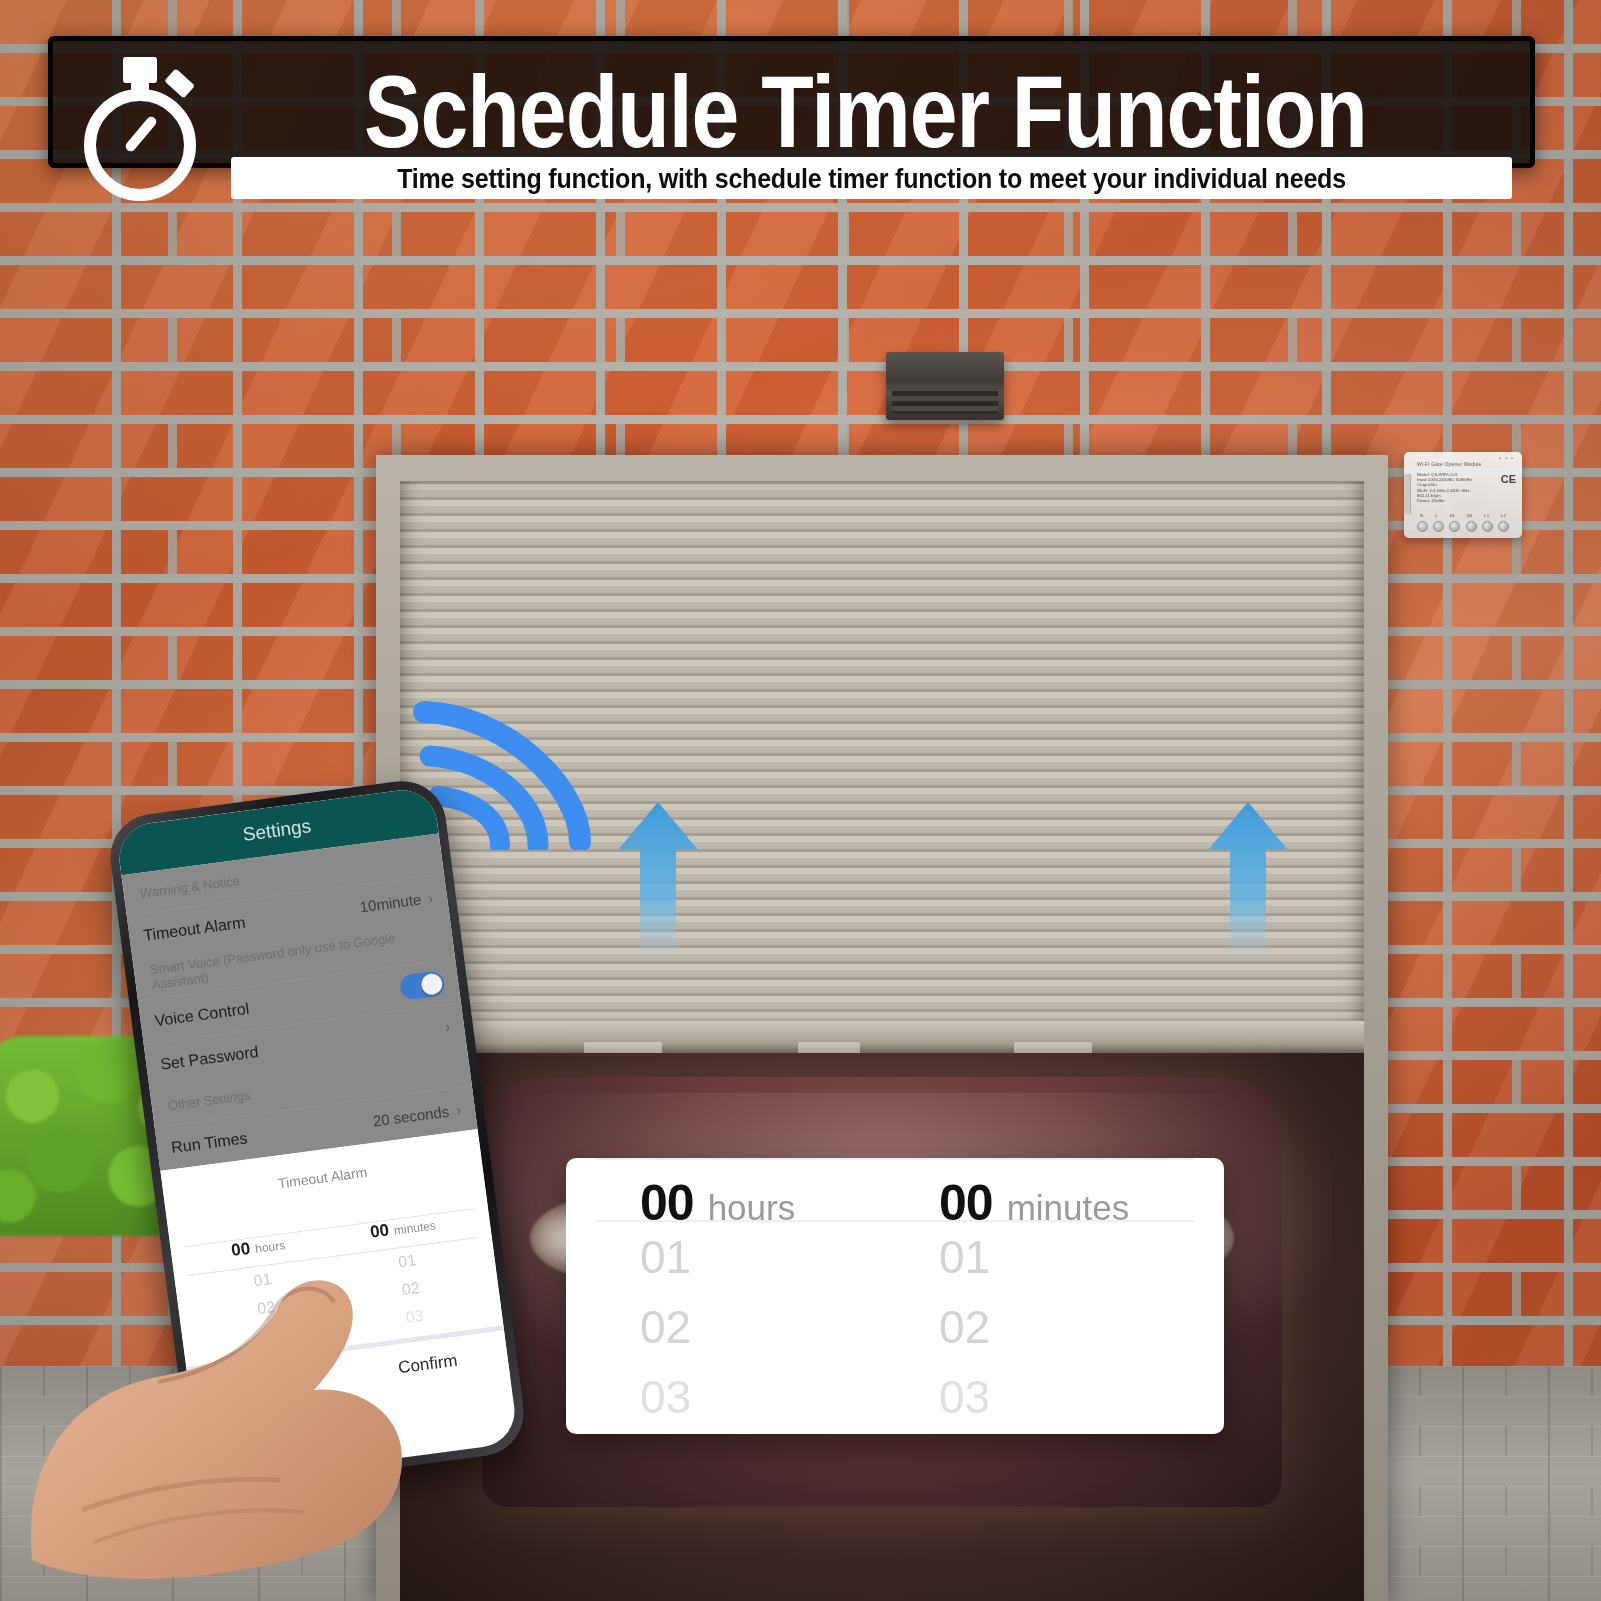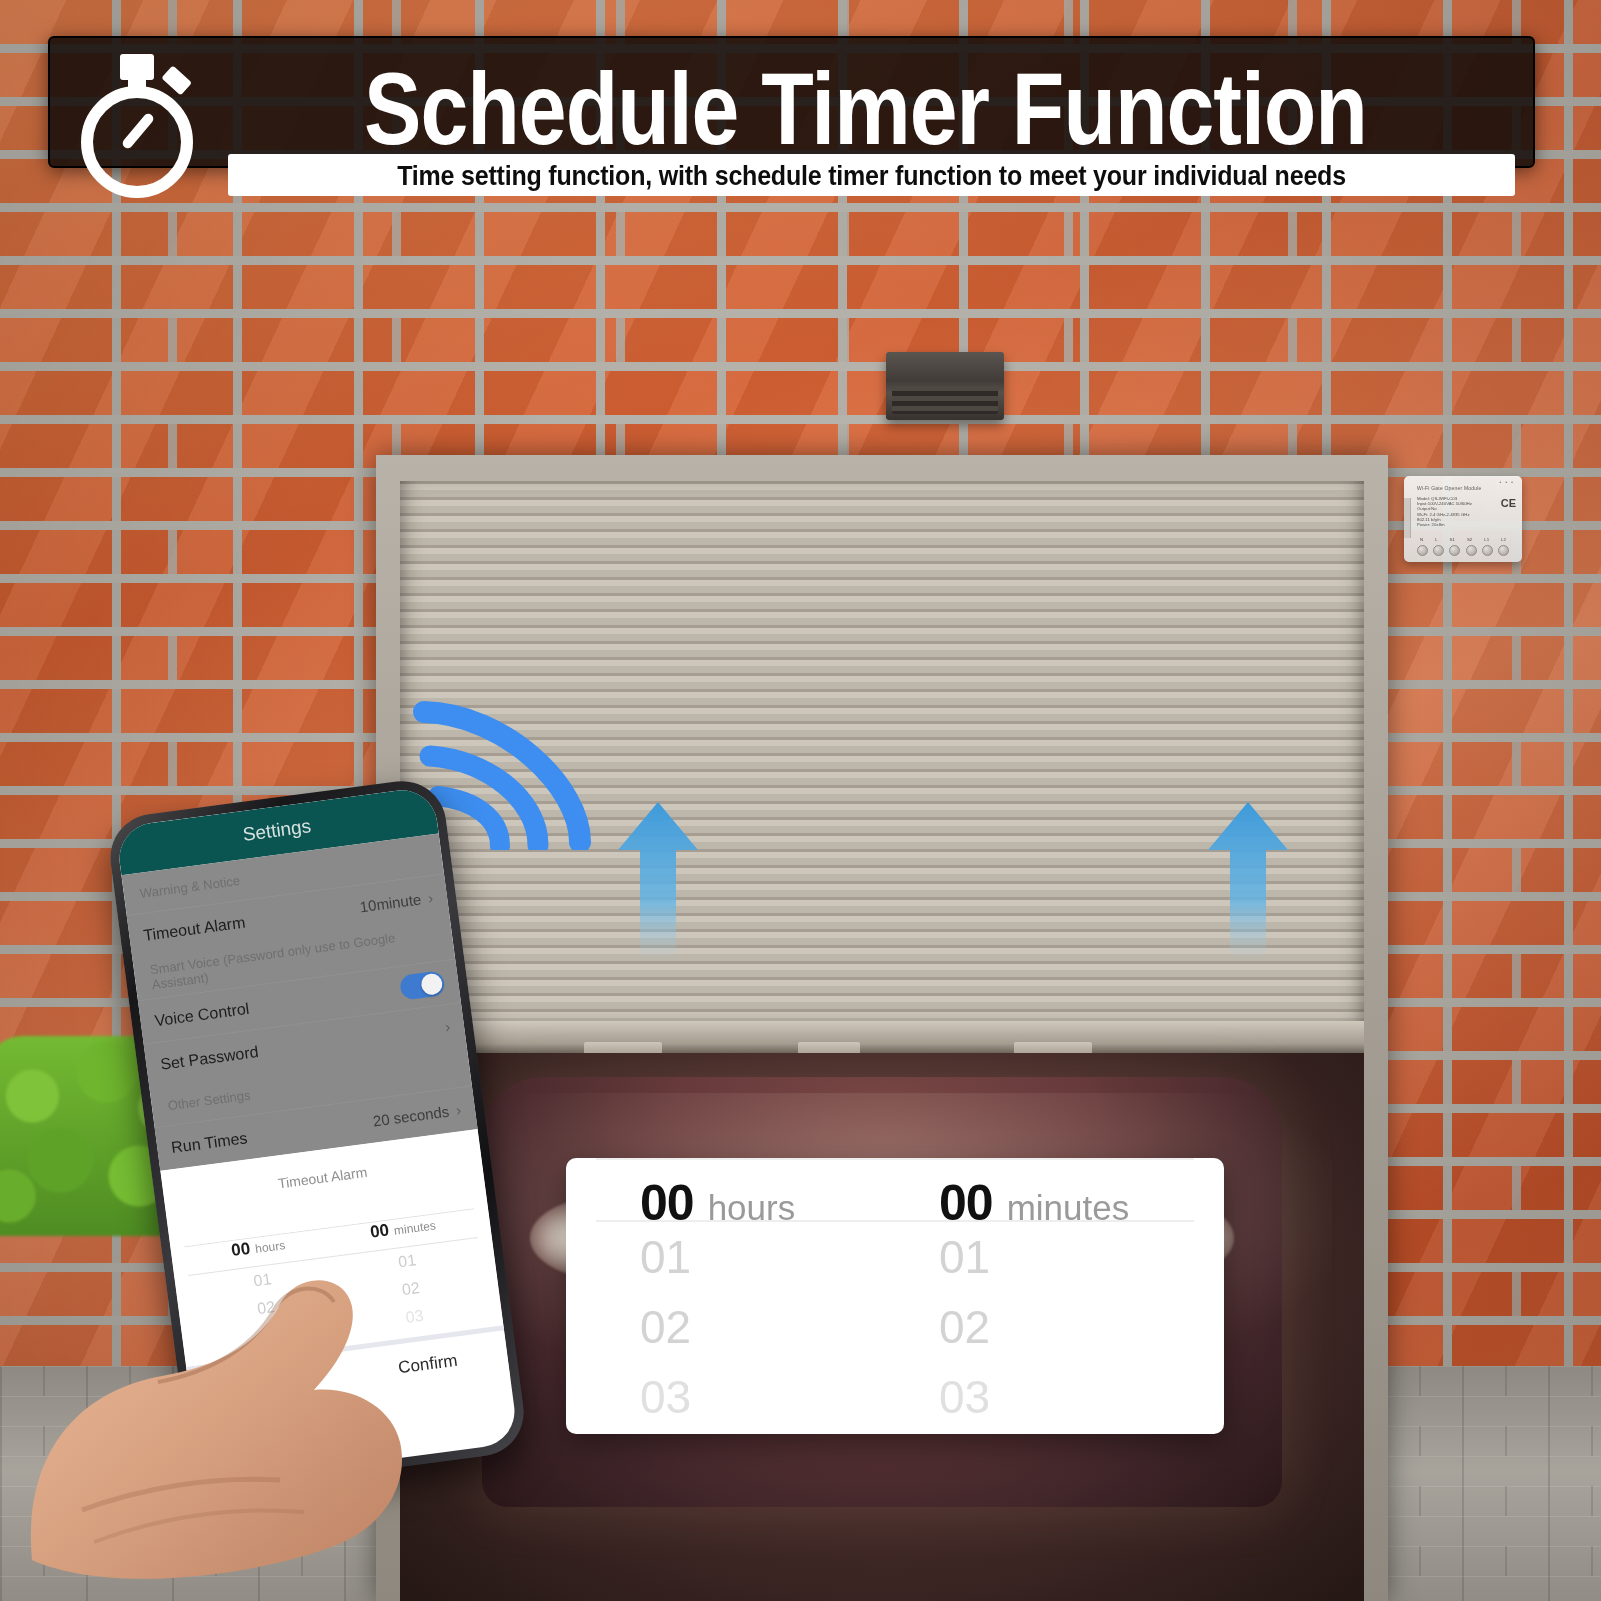--- a/index.html
+++ b/index.html
@@ -158,21 +158,21 @@
     box-shadow:0 6px 12px rgba(0,0,0,.4);
   }
   .vent:after{
     content:""; position:absolute; left:6px; right:6px; top:34px; bottom:6px;
     background:repeating-linear-gradient(to bottom,#4e4843 0 5px,#2f2a27 5px 10px);
     border-radius:2px;
   }
 
   
   .module{
-    position:absolute; left:1404px; top:476px; width:118px; height:86px;
+    position:absolute; left:1404px; top:452px; width:118px; height:86px;
     background:linear-gradient(to bottom,#f4f4f2,#dedddb);
     border-radius:5px;
     box-shadow:0 4px 10px rgba(0,0,0,.35);
     overflow:hidden;
     opacity:.94;
   }
   .module-title{
     position:absolute; left:13px; top:9px; right:4px;
     font-size:5px; color:#5b5b5b; letter-spacing:.2px; white-space:nowrap;
   }
@@ -207,21 +207,21 @@
 
   
   .arrow{ position:absolute; width:84px; height:160px; }
   .arrow.a1{ left:616px; top:800px; }
   .arrow.a2{ left:1206px; top:800px; }
 
   
   .header-band{
     position:absolute; left:48px; top:36px; width:1487px; height:132px;
     background:rgba(22,14,10,.88);
-    border:2px solid #000000;
+    border:5px solid #000000;
     border-radius:6px;
     box-shadow:0 4px 18px rgba(0,0,0,.5);
   }
   .header-stopwatch{ position:absolute; left:26px; top:12px; width:122px; height:148px; }
   .header-title{
     position:absolute; left:162px; top:14px; right:14px;
     font-family:"Liberation Sans", sans-serif;
     font-weight:bold;
     font-size:86px; line-height:96px;
     color:#ffffff;

